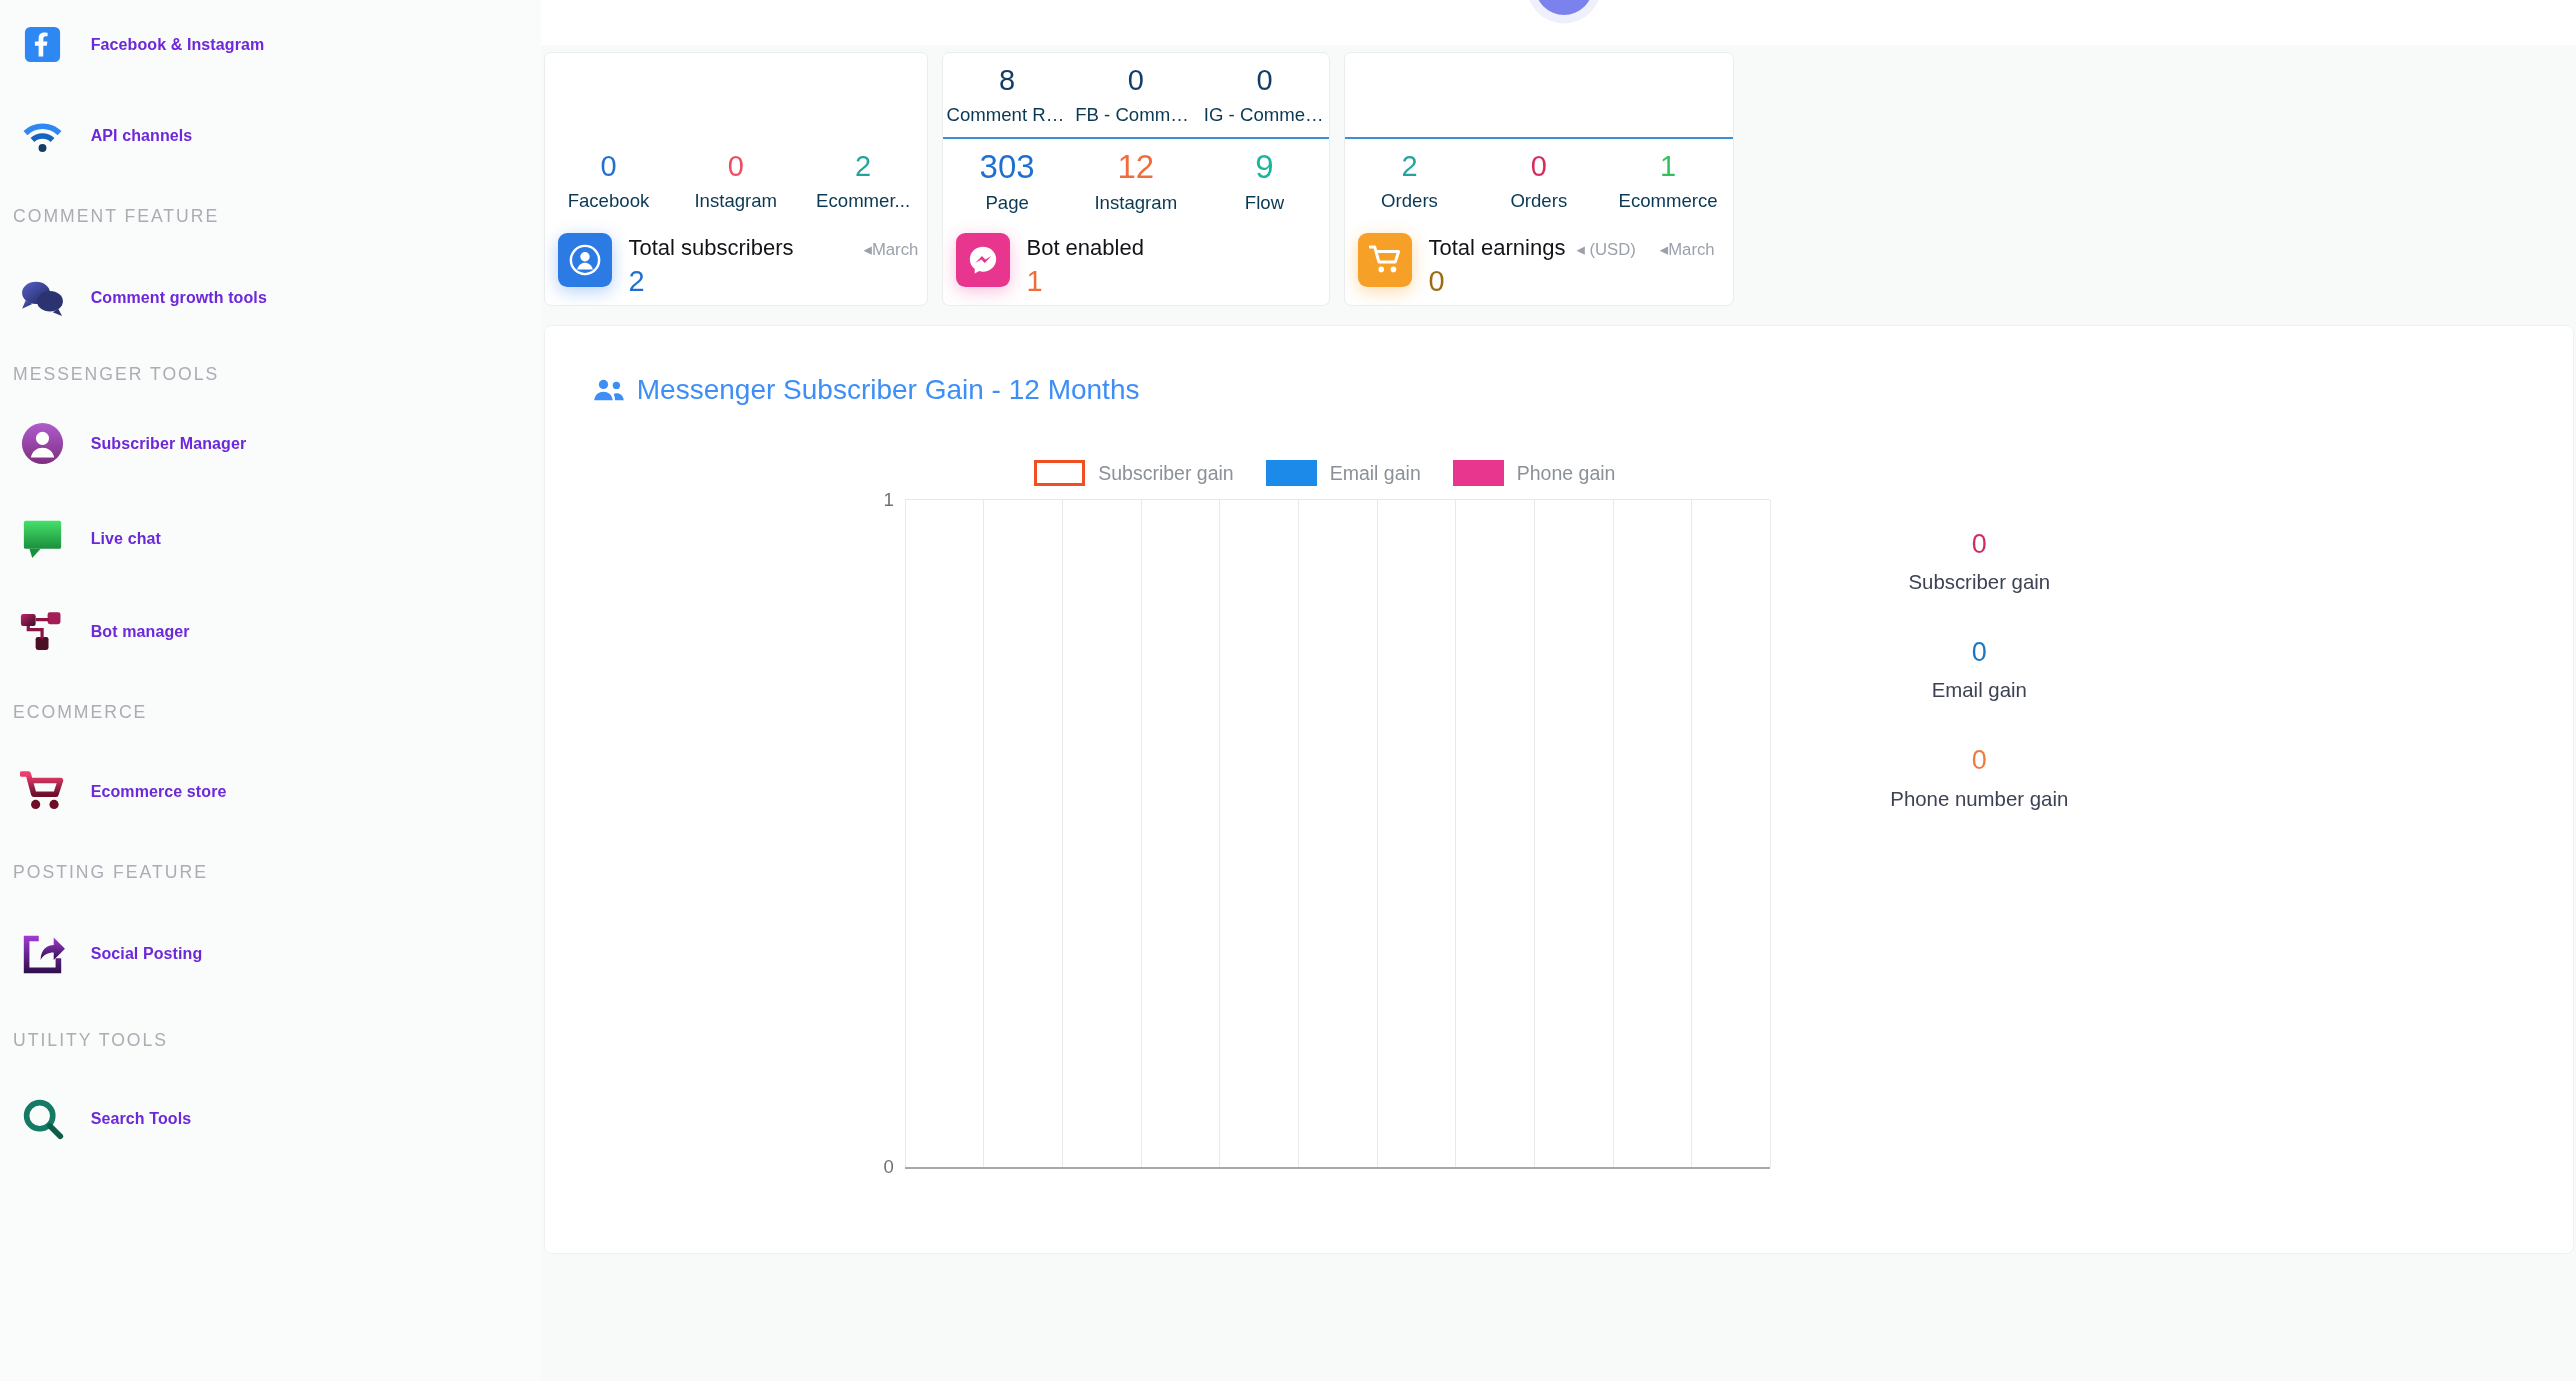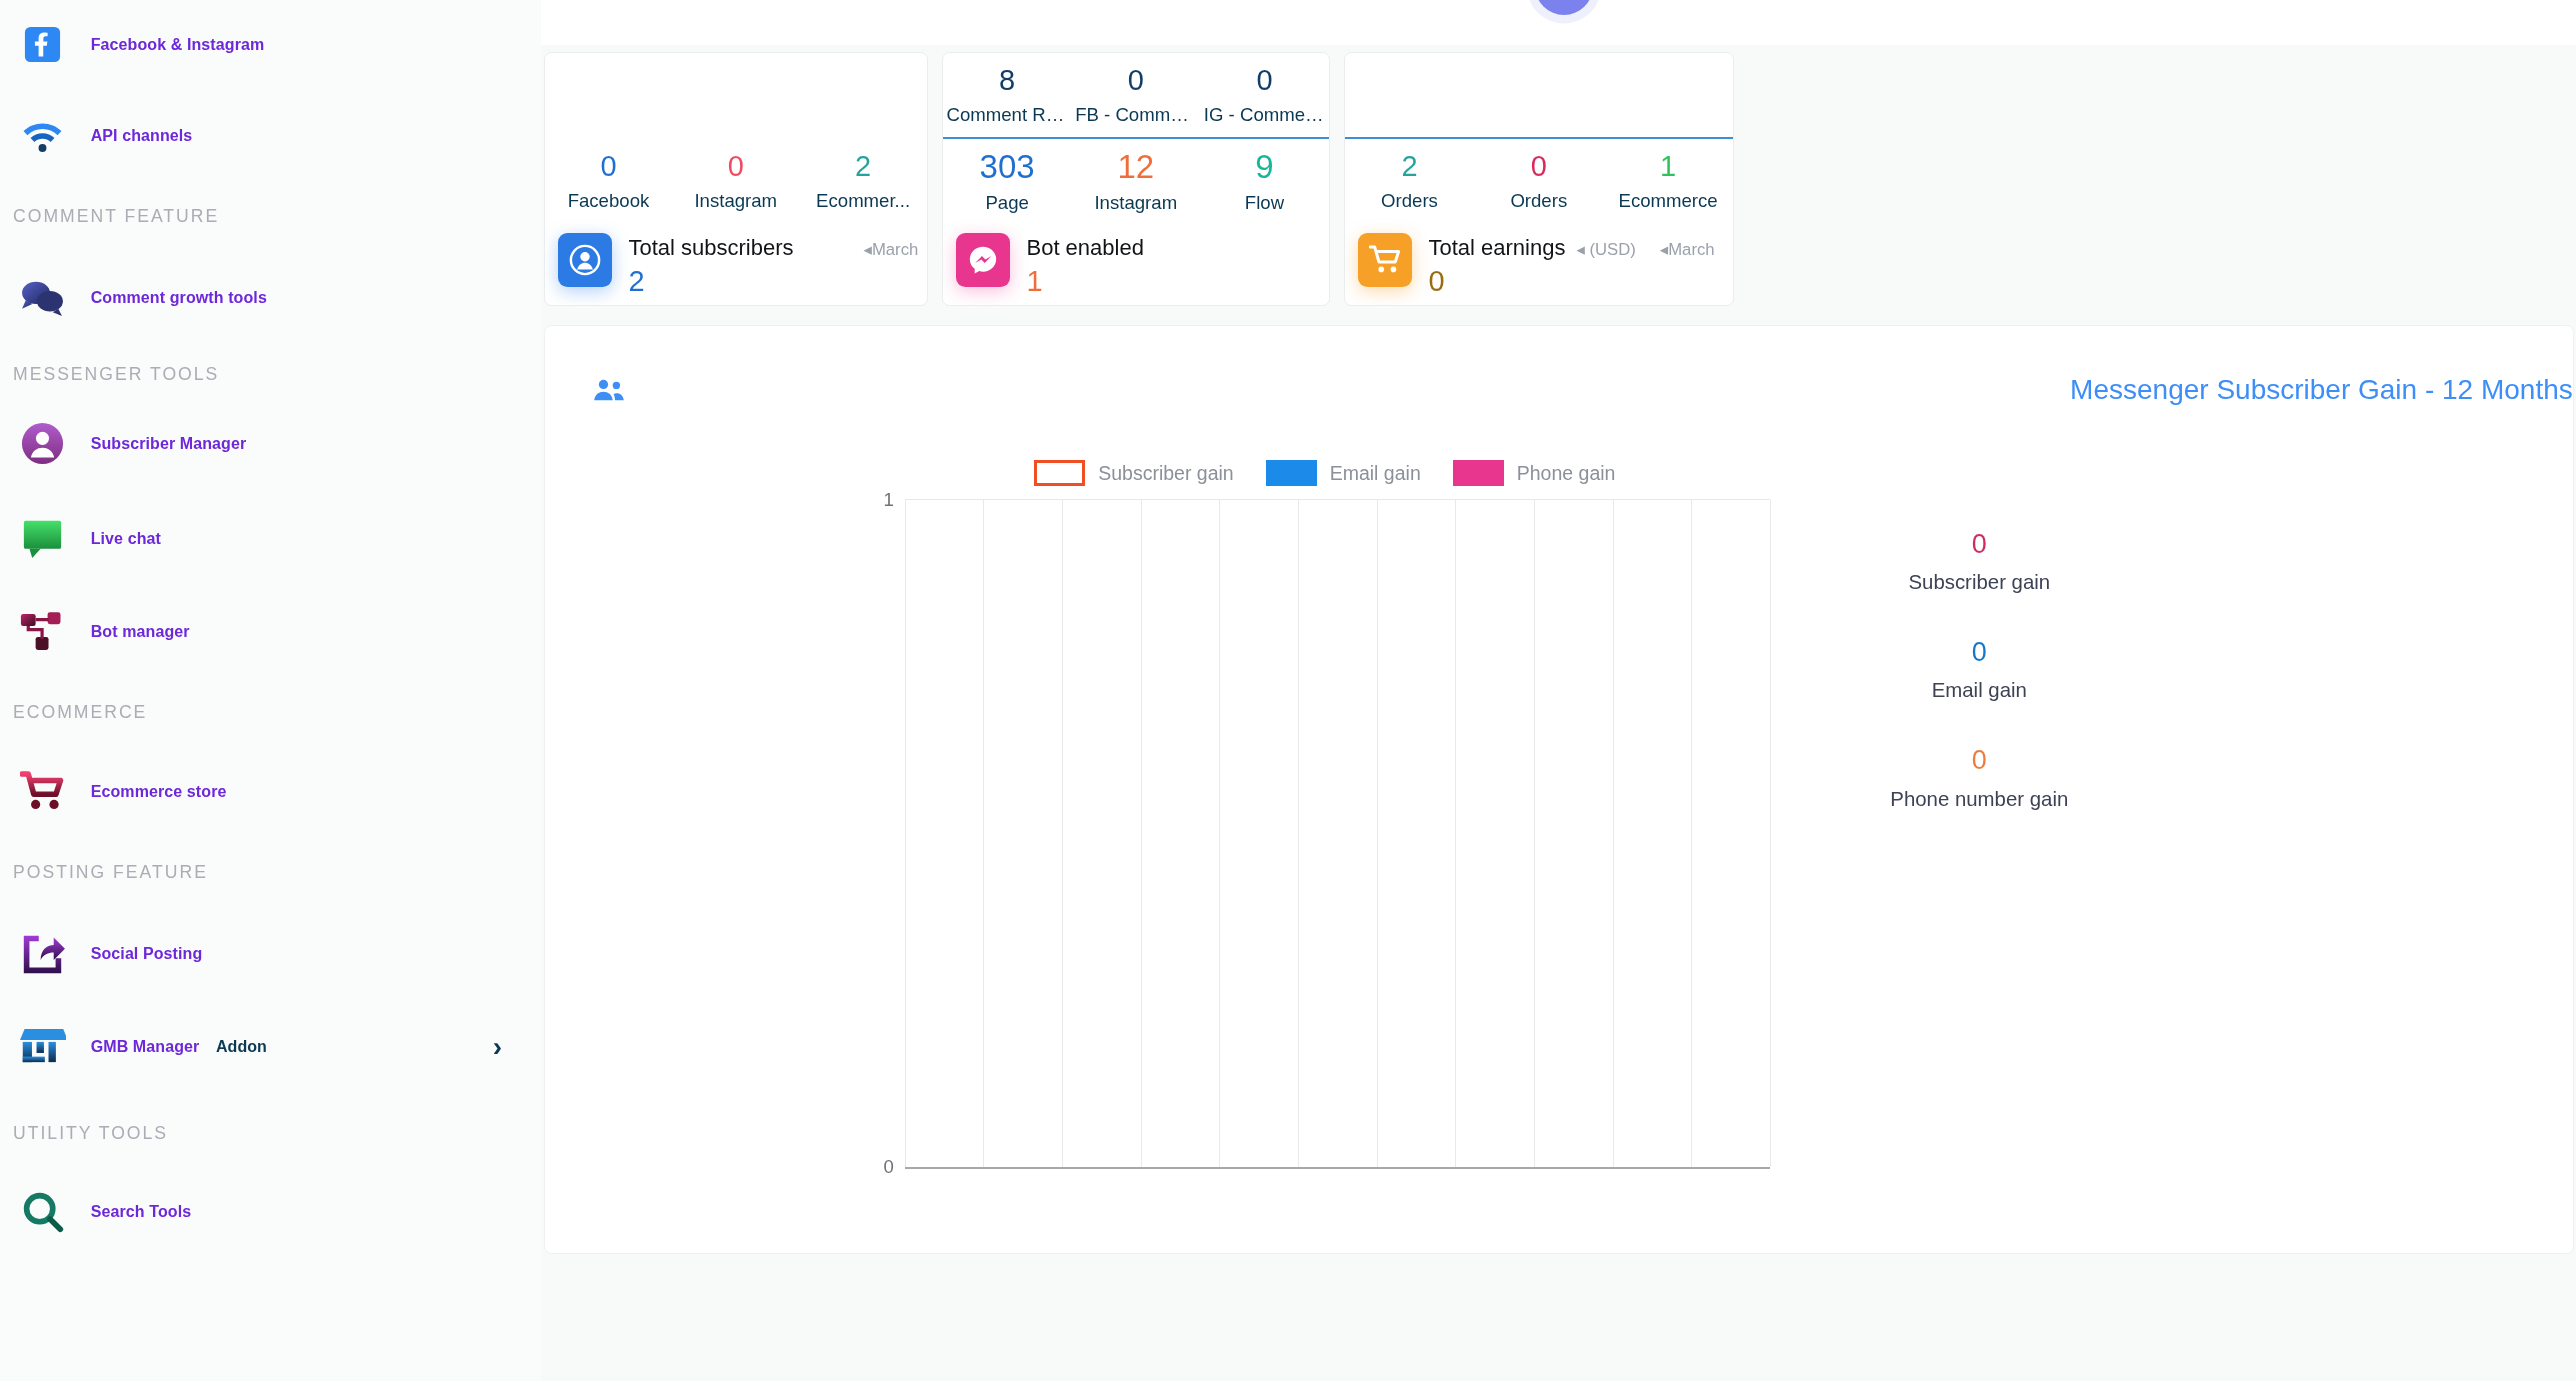--- a/index.html
+++ b/index.html
@@ -204,21 +204,20 @@
     overflow: hidden;
   }
   #chart-title {
     display: flex;
     align-items: center;
     gap: 12px;
     padding: 48px 0 0 48px;
     color: #3d8ef7;
     font-size: 28px;
     font-weight: 400;
-    justify-content: space-between;
   }
   #chart-body {
     position: absolute;
     left: 0; top: 110px;
     width: 2030px;
     height: 808px;
   }
   #legend {
     position: absolute;
     left: 0; top: 24px;
@@ -418,40 +417,20 @@
                 <stop offset="1" stop-color="#2d0f4a"></stop>
               </linearGradient>
             </defs>
           <path d="M4 4h16v6H10v28h28V28h6v16H4z" fill="url(#gsp)"></path>
           <path d="M22 30c0-12 8-16 14-16V6l12 12-12 12v-8c-6 0-11 2-14 8z" fill="url(#gsp)"></path>
         </svg>
       </span>
       <span class="nav-label">Social Posting</span>
     </div>
 
-    <div class="nav-item" style="height:93px">
-      <span class="nav-icon">
-        <svg width="46" height="43" viewBox="0 0 50 46">
-          <defs>
-              <linearGradient id="ggm" x1="0" y1="0" x2="0" y2="1">
-                <stop offset="0" stop-color="#2a8fe0"></stop>
-                <stop offset="1" stop-color="#0b2b4d"></stop>
-              </linearGradient>
-            </defs>
-          <path d="M4 4h42l5 12H-1z" transform="translate(1,0)" fill="#2a8fe0"></path>
-          <rect x="3" y="18" width="10" height="22" fill="url(#ggm)"></rect>
-          <rect x="18" y="18" width="8" height="12" fill="url(#ggm)"></rect>
-          <rect x="31" y="18" width="8" height="22" fill="url(#ggm)"></rect>
-          <rect x="3" y="34" width="24" height="6" fill="url(#ggm)"></rect>
-        </svg>
-      </span>
-      <span class="nav-label">GMB Manager</span>
-      <span class="nav-badge">Addon</span>
-      <span class="nav-chevron">›</span>
-    </div>
 
     <div class="nav-section" style="margin-top:30px;margin-bottom:21px">
       <span>UTILITY TOOLS</span>
     </div>
 
     <div class="nav-item" style="height:93px">
       <span class="nav-icon">
         <svg width="43" height="43" viewBox="0 0 46 46">
           <circle cx="20" cy="20" r="14" stroke="#147a63" stroke-width="6" fill="none"></circle>
           <path d="M31 31l11 11" stroke="#0d5b49" stroke-width="6" stroke-linecap="round"></path>

